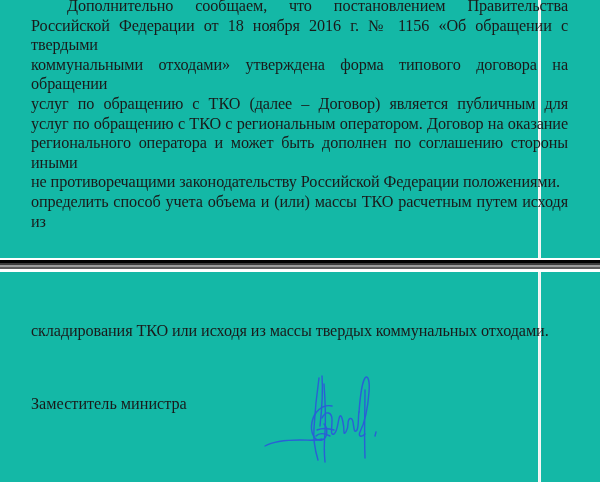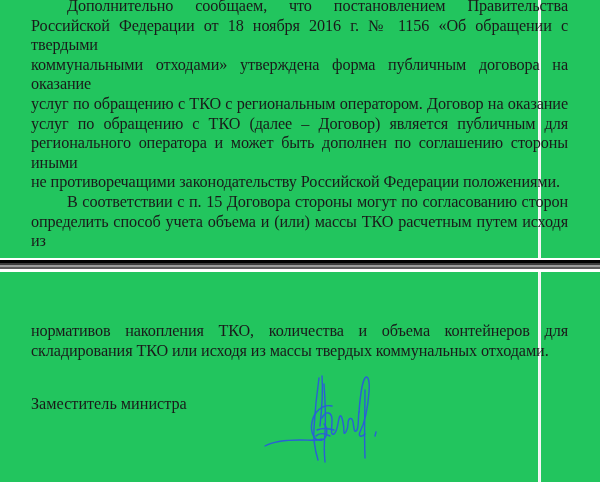--- a/index.html
+++ b/index.html
@@ -12,21 +12,21 @@
       height: 482px;
       position: relative;
       overflow: hidden;
       font-family: "Liberation Serif", "DejaVu Serif", serif;
       color: #1a1a1a;
     }
     .page {
       position: absolute;
       left: 0;
       width: 600px;
-      background: #22c55e;
+      background: #14b8a6;
     }
     .page-top {
       top: 0;
       height: 258px;
     }
     .page-bottom {
       top: 272px;
       height: 210px;
     }
     .margin-line {
@@ -112,41 +112,39 @@
     }
   </style>
 </head>
 <body>
 
 <div class="page page-top">
   <div class="margin-line"></div>
   <div class="text-block top-text">
     <p class="indent stretch-last">Дополнительно сообщаем, что постановлением Правительства</p>
     <p class="stretch-last">Российской Федерации от 18 ноября 2016 г. № 1156 «Об обращении с твердыми</p>
-    <p class="stretch-last">коммунальными отходами» утверждена форма публичным договора на оказание</p>
+    <p class="stretch-last">коммунальными отходами» утверждена форма типового договора на обращении</p>
+    <p class="stretch-last">услуг по обращению с ТКО (далее – Договор) является публичным для</p>
     <p class="stretch-last">услуг по обращению с ТКО с региональным оператором. Договор на оказание</p>
-    <p class="stretch-last">услуг по обращению с ТКО (далее – Договор) является публичным для</p>
     <p class="stretch-last">регионального оператора и может быть дополнен по соглашению стороны иными</p>
     <p>не противоречащими законодательству Российской Федерации положениями.</p>
-    <p class="indent stretch-last">В соответствии с п. 15 Договора стороны могут по согласованию сторон</p>
     <p class="stretch-last">определить способ учета объема и (или) массы ТКО расчетным путем исходя из</p>
   </div>
 </div>
 
 <div class="separator">
   <div class="bar1"></div>
   <div class="bar2"></div>
   <div class="bar3"></div>
   <div class="bar4"></div>
 </div>
 
 <div class="page page-bottom">
   <div class="margin-line"></div>
   <div class="text-block bottom-text">
-    <p class="stretch-last">нормативов накопления ТКО, количества и объема контейнеров для</p>
     <p>складирования ТКО или исходя из массы твердых коммунальных отходами.</p>
   </div>
 
   <div class="signature-row">
     <span class="sig-title">Заместитель министра</span>
   </div>
 
   <svg class="signature" viewBox="0 0 120 96" fill="none" stroke="#2a5fd6" stroke-width="1.4" stroke-linecap="round" stroke-linejoin="round">
 
     <path d="M3 76 C 10 72, 22 70, 38 70 C 48 70, 54 71, 60 69"></path>

